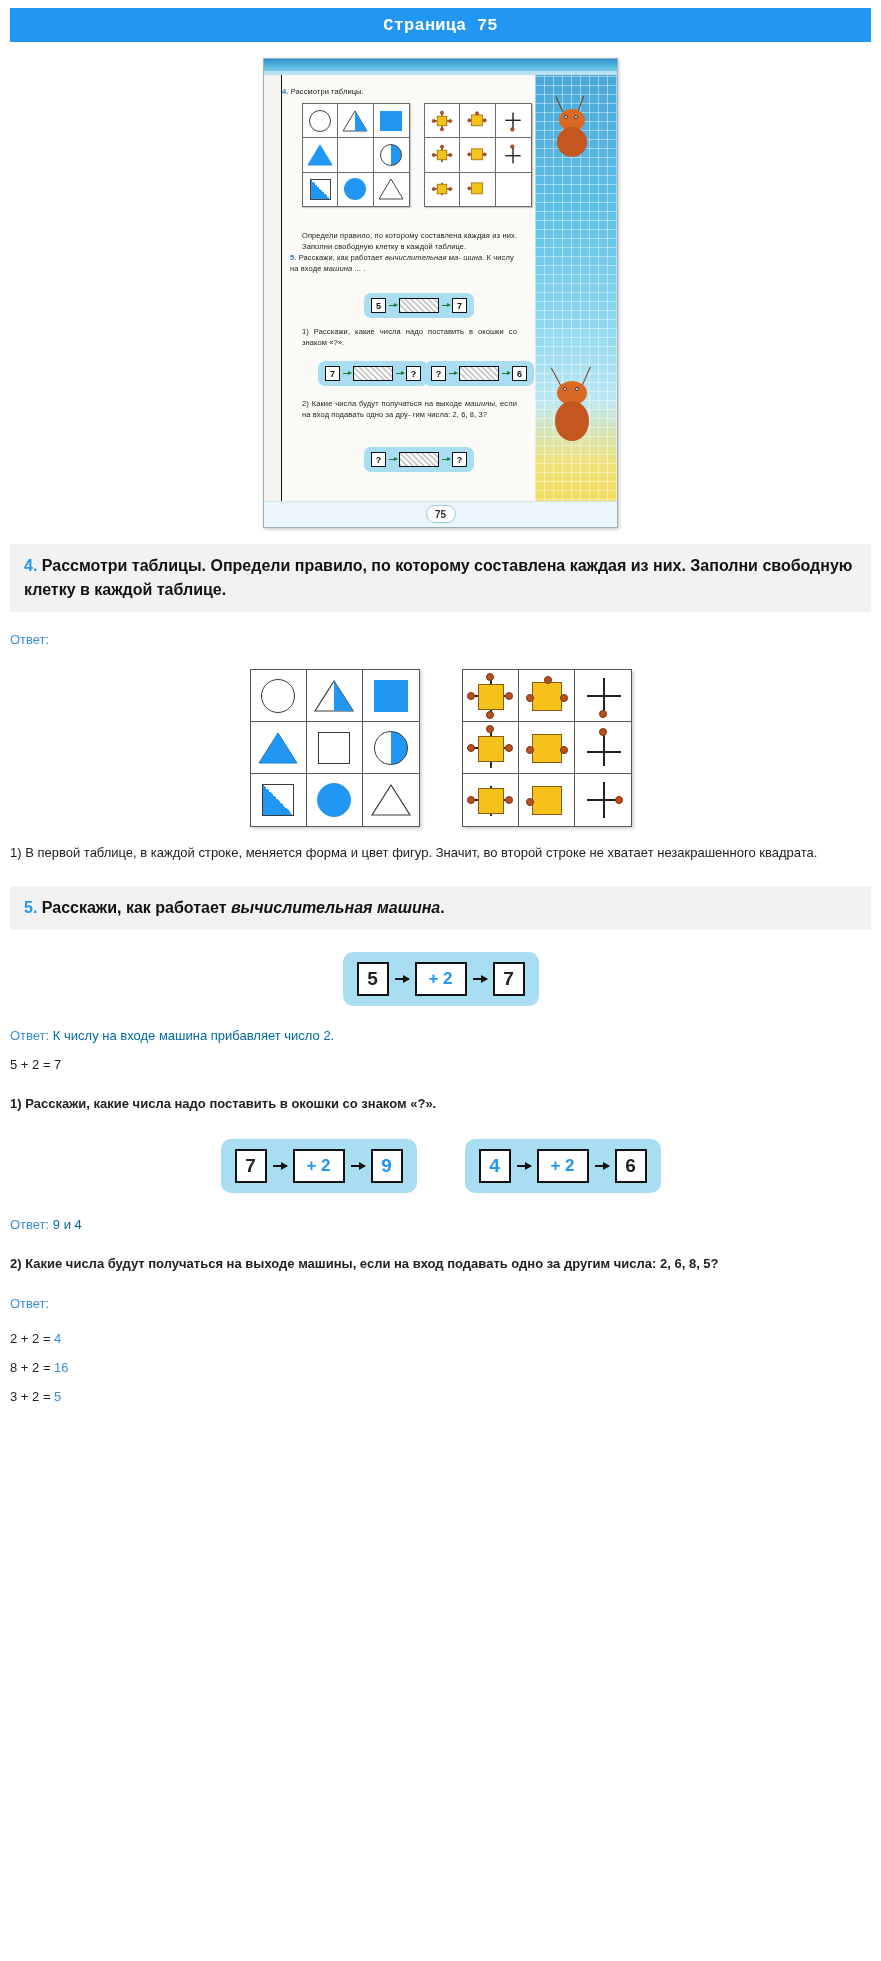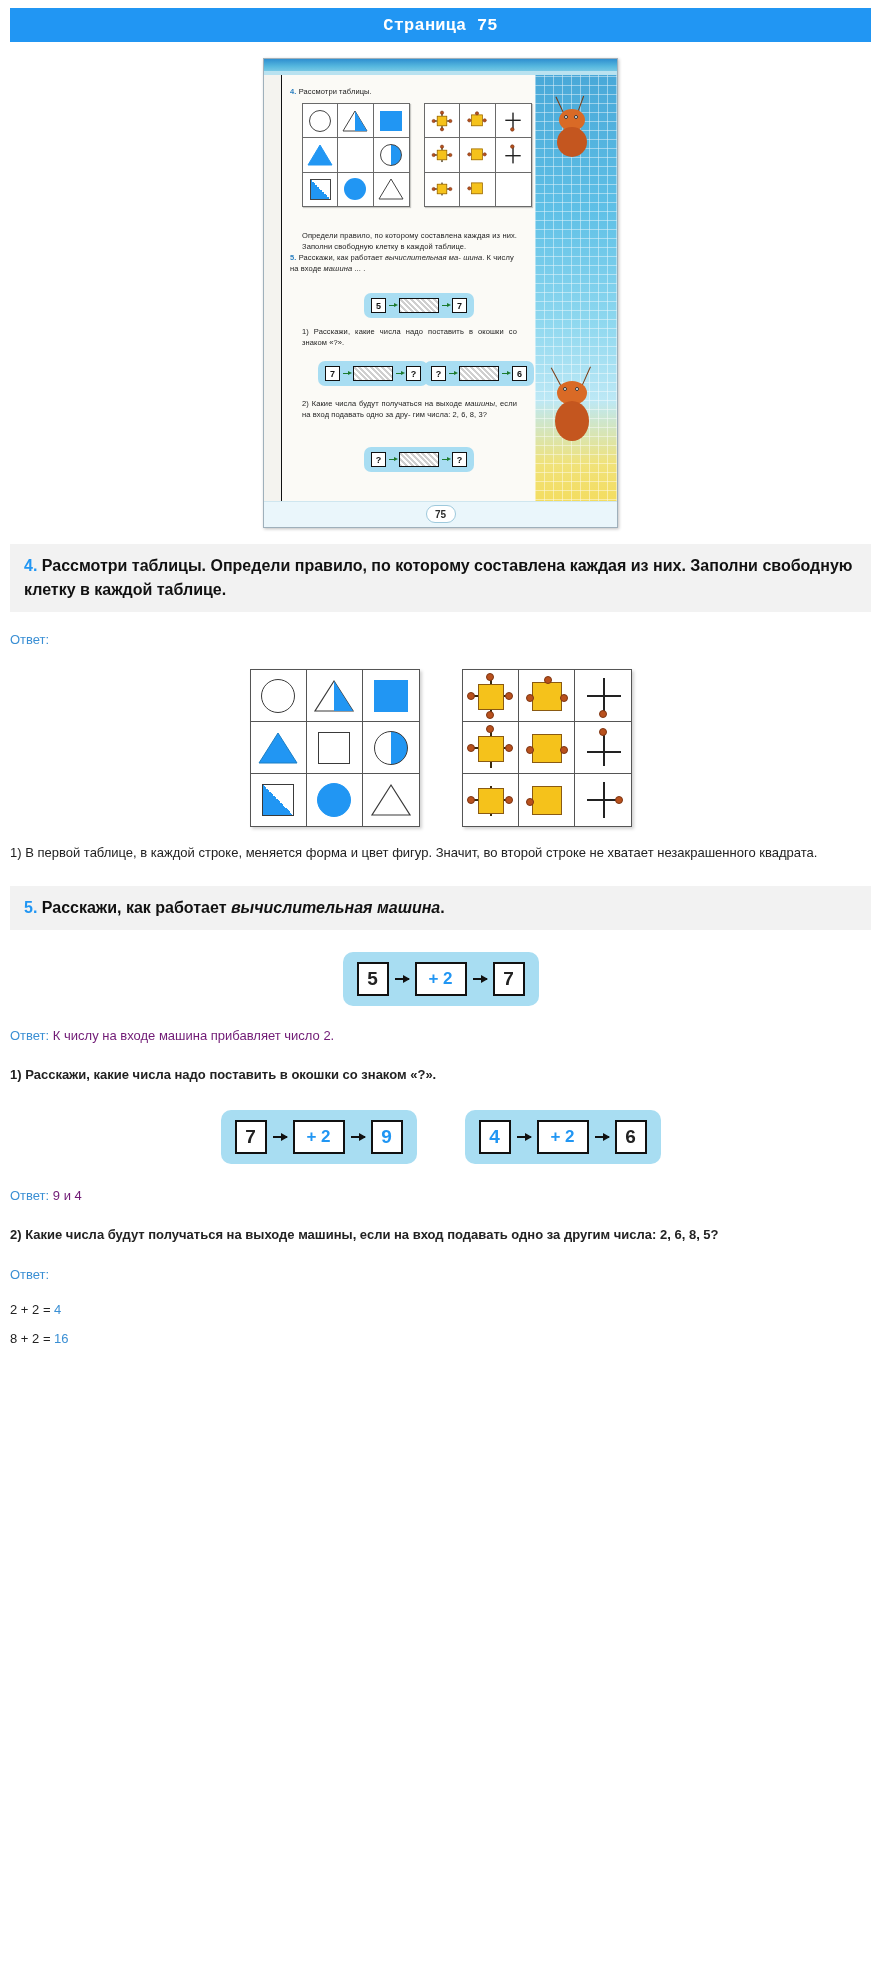--- a/index.html
+++ b/index.html
@@ -105,21 +105,21 @@
 
   
   .task-band {
     background:#f2f2f2; margin:16px 10px 0 10px; padding:10px 14px;
     font-size:16px; font-weight:bold; line-height:1.5; color:#111;
   }
   .task-band .tnum { color:#2196f3; }
   .task-band .ital { font-style: italic; }
 
   .ans-label { color:#3a8fd4; font-size:13px; margin:20px 10px 0 10px; }
-  .ans-label .plain { color:#701a75; }
+  .ans-label .plain { color:#0369a1; }
 
   .para { font-size:13px; line-height:1.6; color:#222; margin:16px 10px 0 10px; }
 
   .eq { font-size:13px; color:#222; margin:14px 10px 0 10px; }
   .eq .res { color:#3a8fd4; }
 
   .center-row { display:flex; justify-content:center; gap:46px; margin-top:22px; }
 
   
   .tables-row { display:flex; justify-content:center; gap:42px; margin-top:22px; }
@@ -203,21 +203,21 @@
         <div class="bug" style="left:10px; top:300px; width:56px; height:80px;">
           <div class="ant" style="left:16px; top:-10px; height:22px; transform:rotate(-28deg);"></div>
           <div class="ant" style="left:36px; top:-10px; height:22px; transform:rotate(24deg);"></div>
           <div class="head" style="left:12px; top:6px; width:30px; height:24px;"></div>
           <div class="eye" style="left:18px; top:12px;"></div>
           <div class="eye" style="left:30px; top:12px;"></div>
           <div class="body" style="left:10px; top:26px; width:34px; height:40px;"></div>
         </div>
       </div>
 
-      <div class="sc-block sc-txt" style="left:26px; top:28px; width:230px;">
+      <div class="sc-block sc-txt" style="left:18px; top:28px; width:230px;">
         <span class="sc-num">4.</span>
         <span>Рассмотри  таблицы.</span>
       </div>
 
       <div class="sc-block" style="left:38px; top:44px;">
         <div class="mini-table" style="width:108px; height:104px;">
           <div class="c">
             <span style="display:block;width:22px;height:22px;border-radius:50%;border:1px solid #444;"></span>
             </div>
           <div class="c">
@@ -527,20 +527,21 @@
       <span class="mb-arrow"></span>
       <span class="mb-cell">7</span>
     </div>
   </div>
 
   <div class="ans-label" style="margin-top:22px;">
     <span>Ответ:</span>
     <span class="plain">К числу на входе машина прибавляет число 2.</span>
   </div>
 
+  <div class="eq">5 + 2 = 7</div>
 
   <div class="para" style="font-weight:bold; margin-top:22px;">
     <span>1)</span>
     <span>Расскажи, какие числа надо поставить в окошки со знаком «?».</span>
   </div>
 
   <div class="center-row" style="gap:48px; margin-top:24px;">
     <div class="machine-big">
       <span class="mb-cell">7</span>
       <span class="mb-arrow"></span>
@@ -568,14 +569,17 @@
   </div>
 
   <div class="ans-label" style="margin-top:22px;">Ответ:</div>
 
   <div class="eq" style="margin-top:20px;">
     <span>2 + 2 = </span><span class="res">4</span>
   </div>
   <div class="eq">
     <span>8 + 2 = </span><span class="res">16</span>
   </div>
+  <div class="eq">
+    <span>3 + 2 = </span><span class="res">5</span>
+  </div>
 
 </div>
 
 </body></html>

